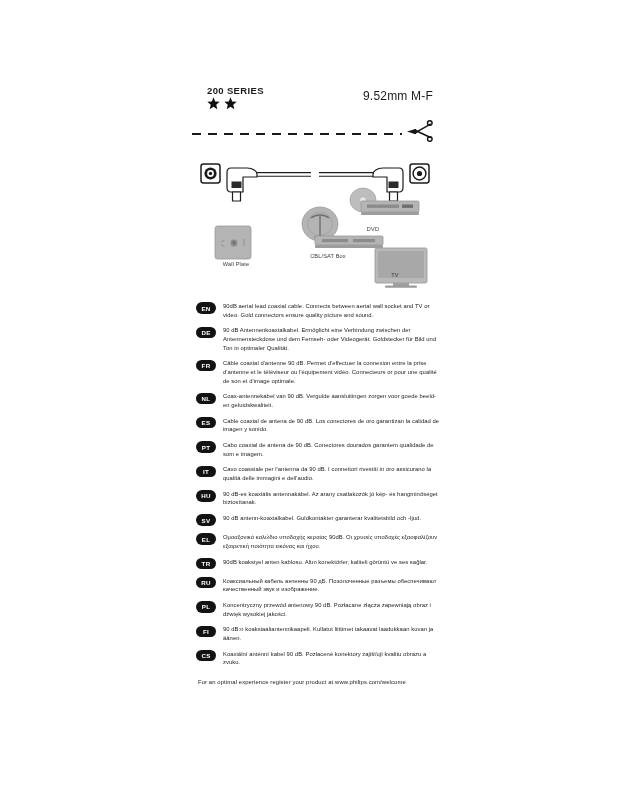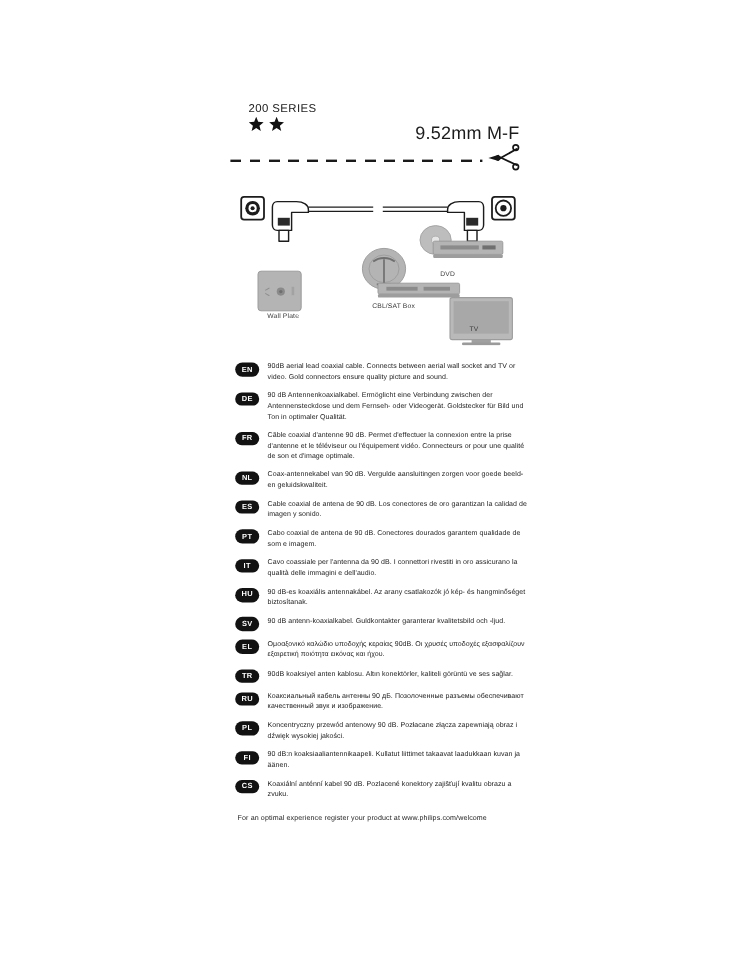--- a/index.html
+++ b/index.html
@@ -5,22 +5,22 @@
   html,body{margin:0;padding:0;}
   body{
     width:618px;height:800px;background:#ffffff;
     font-family:"Liberation Sans", sans-serif;
     color:#1a1a1a;overflow:hidden;position:relative;
   }
   .page{position:absolute;left:0;top:0;width:618px;height:800px;}
 
   
   .hdr{position:absolute;left:207px;top:85px;width:226px;height:32px;}
-  .hdr-title{position:absolute;left:0;top:0;font-size:9.5px;letter-spacing:.35px;color:#1b1b1b;}
-  .hdr-right{position:absolute;right:0;top:18px;font-size:15px;letter-spacing:.2px;color:#1b1b1b;text-align:right;}
+  .hdr-title{position:absolute;left:0;top:0;font-size:9.5px;letter-spacing:.35px;color:#1b1b1b;font-weight:bold;}
+  .hdr-right{position:absolute;right:0;top:4px;font-size:12px;letter-spacing:.2px;color:#1b1b1b;text-align:right;}
   .stars{position:absolute;left:0;top:12px;display:flex;gap:4px;}
   .star{display:block;width:13px;height:13px;}
 
   
   .cutline{position:absolute;left:192px;top:133px;width:210px;height:2px;
     background:repeating-linear-gradient(to right,#1a1a1a 0 9px,transparent 9px 16px);}
   .scissors{position:absolute;left:404px;top:118px;width:30px;height:30px;}
 
   
   .diagram{position:absolute;left:195px;top:158px;width:240px;height:130px;}

